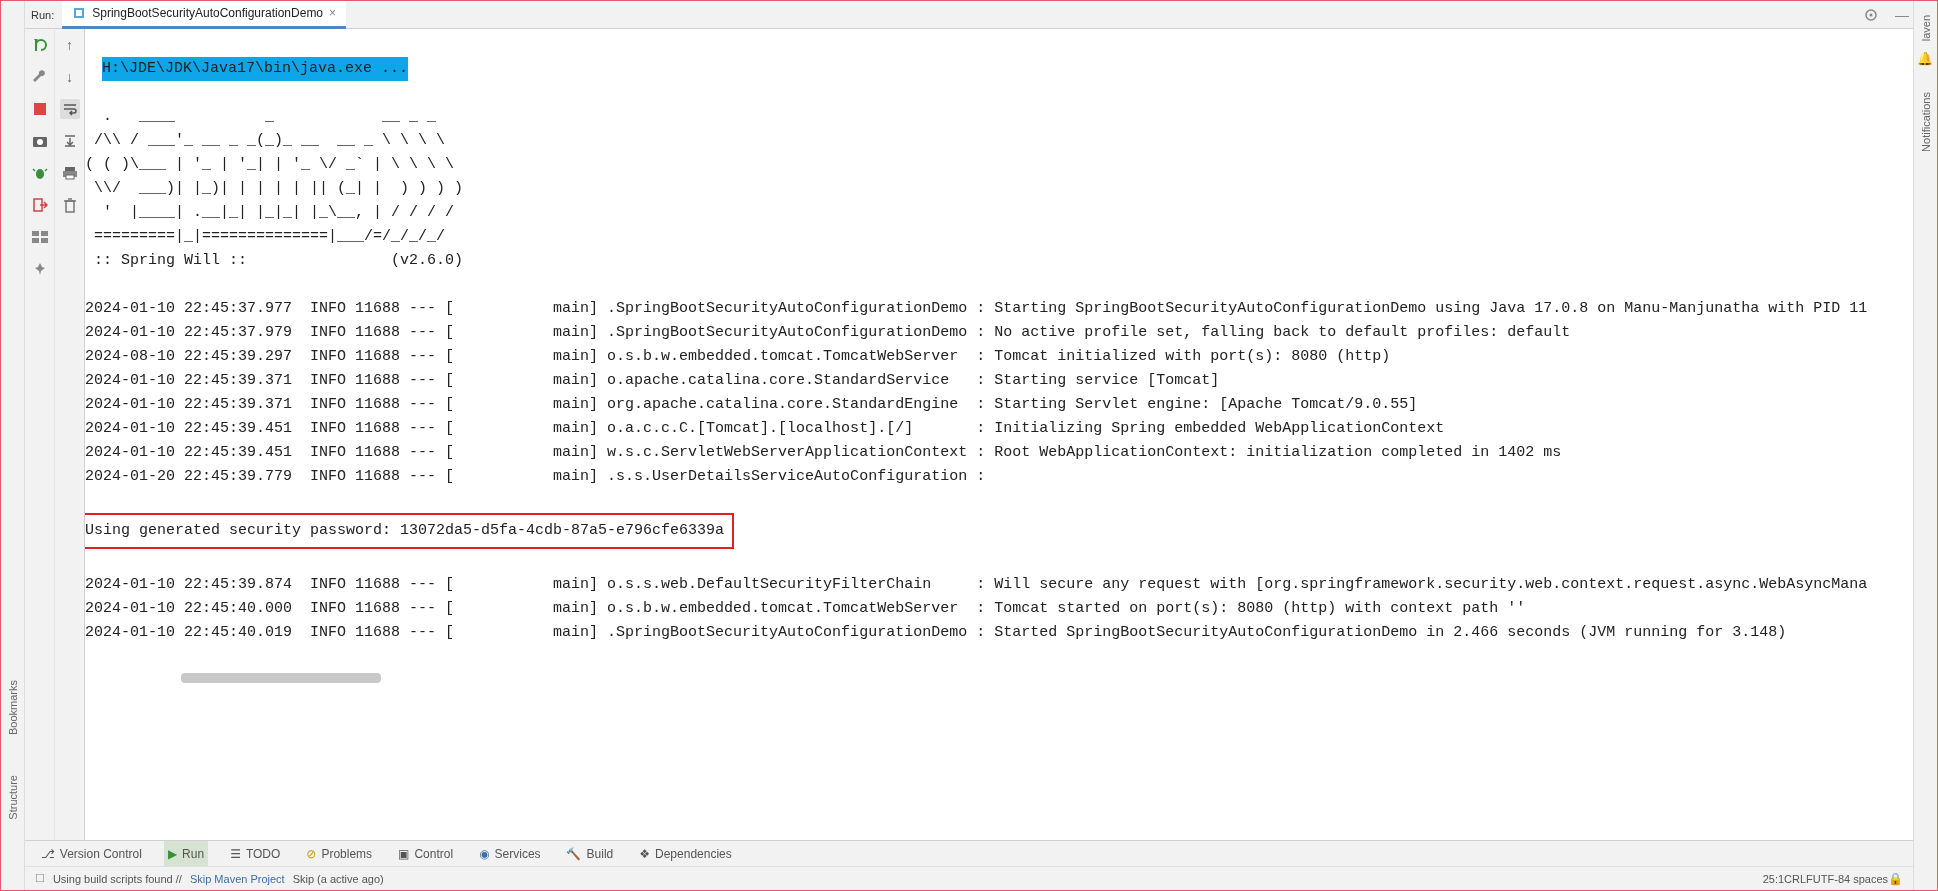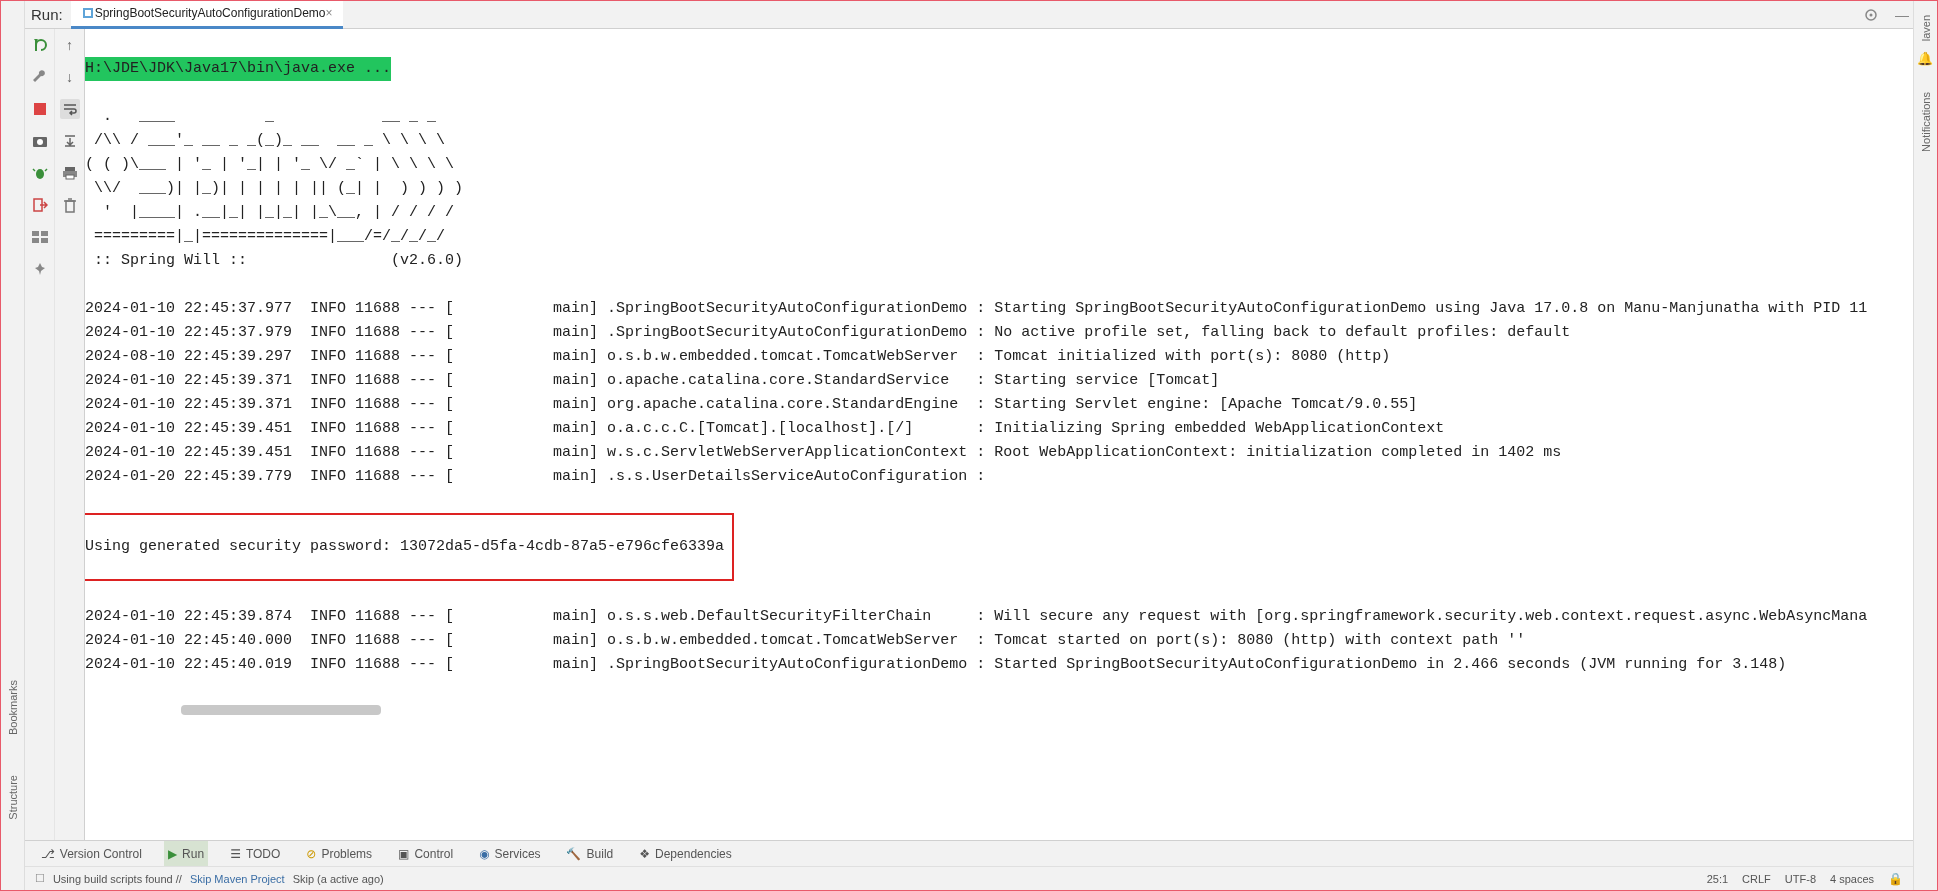--- a/index.html
+++ b/index.html
@@ -45,23 +45,23 @@
   .main-col { flex: 1; display: flex; flex-direction: column; min-width: 0; }
   .run-header {
     height: 28px;
     background: #f2f2f2;
     border-bottom: 1px solid #d0d0d0;
     display: flex;
     align-items: center;
     padding-left: 6px;
     gap: 8px;
   }
-  .run-label { font-size: 15px; color: #333; }
+  .run-label { font-size: 11px; color: #333; }
   .tab {
-    display: flex; align-items: center; gap: 0;
+    display: flex; align-items: center; gap: 6px;
     height: 28px; padding: 0 10px;
     border-bottom: 3px solid #4a88c7;
     background: #fff;
     font-size: 12px;
   }
   .tab-icon {
     width: 14px; height: 14px;
     display: inline-flex; align-items: center; justify-content: center;
     color: #4a88c7;
   }
@@ -87,28 +87,28 @@
     background: #fff;
     overflow: auto;
     padding: 4px 0 4px 0;
     font-family: "Consolas","Courier New",monospace;
     font-size: 15px;
     line-height: 24px;
     color: #222;
     white-space: pre;
   }
   .cmd {
-    background: #22c55e;
+    background: #0ea5e9;
     display: inline-block;
-    margin-left: 0;
+    margin-left: 17px;
   }
   .hl-box {
     border: 2px solid #d22;
     display: inline-block;
-    padding: 20px 8px;
+    padding: 4px 8px;
     margin-left: -10px;
   }
   .scroll-thumb {
     height: 10px; background: #c8c8c8; border-radius: 4px;
     width: 200px; margin: 4px 0 0 96px;
   }
   .bottom-tabs {
     height: 26px;
     background: #f2f2f2;
     border-top: 1px solid #d0d0d0;
@@ -123,21 +123,21 @@
     height: 24px;
     background: #f2f2f2;
     border-top: 1px solid #e0e0e0;
     display: flex; align-items: center;
     padding: 0 10px;
     font-size: 11px; color: #555;
   }
   .status-left { display: flex; align-items: center; gap: 8px; }
   .status-link { color: #3b6ea5; cursor: pointer; }
   .status-spacer { flex: 1; }
-  .status-right { display: flex; align-items: center; gap: 14px; }
+  .status-right { display: flex; align-items: center; }
   .lock { font-size: 12px; color: #888; }
   svg { display: block; }
 </style>
 </head>
 <body>
 
 <div class="outer">
 
   <div class="left-gutter">
     <div class="vtext">

